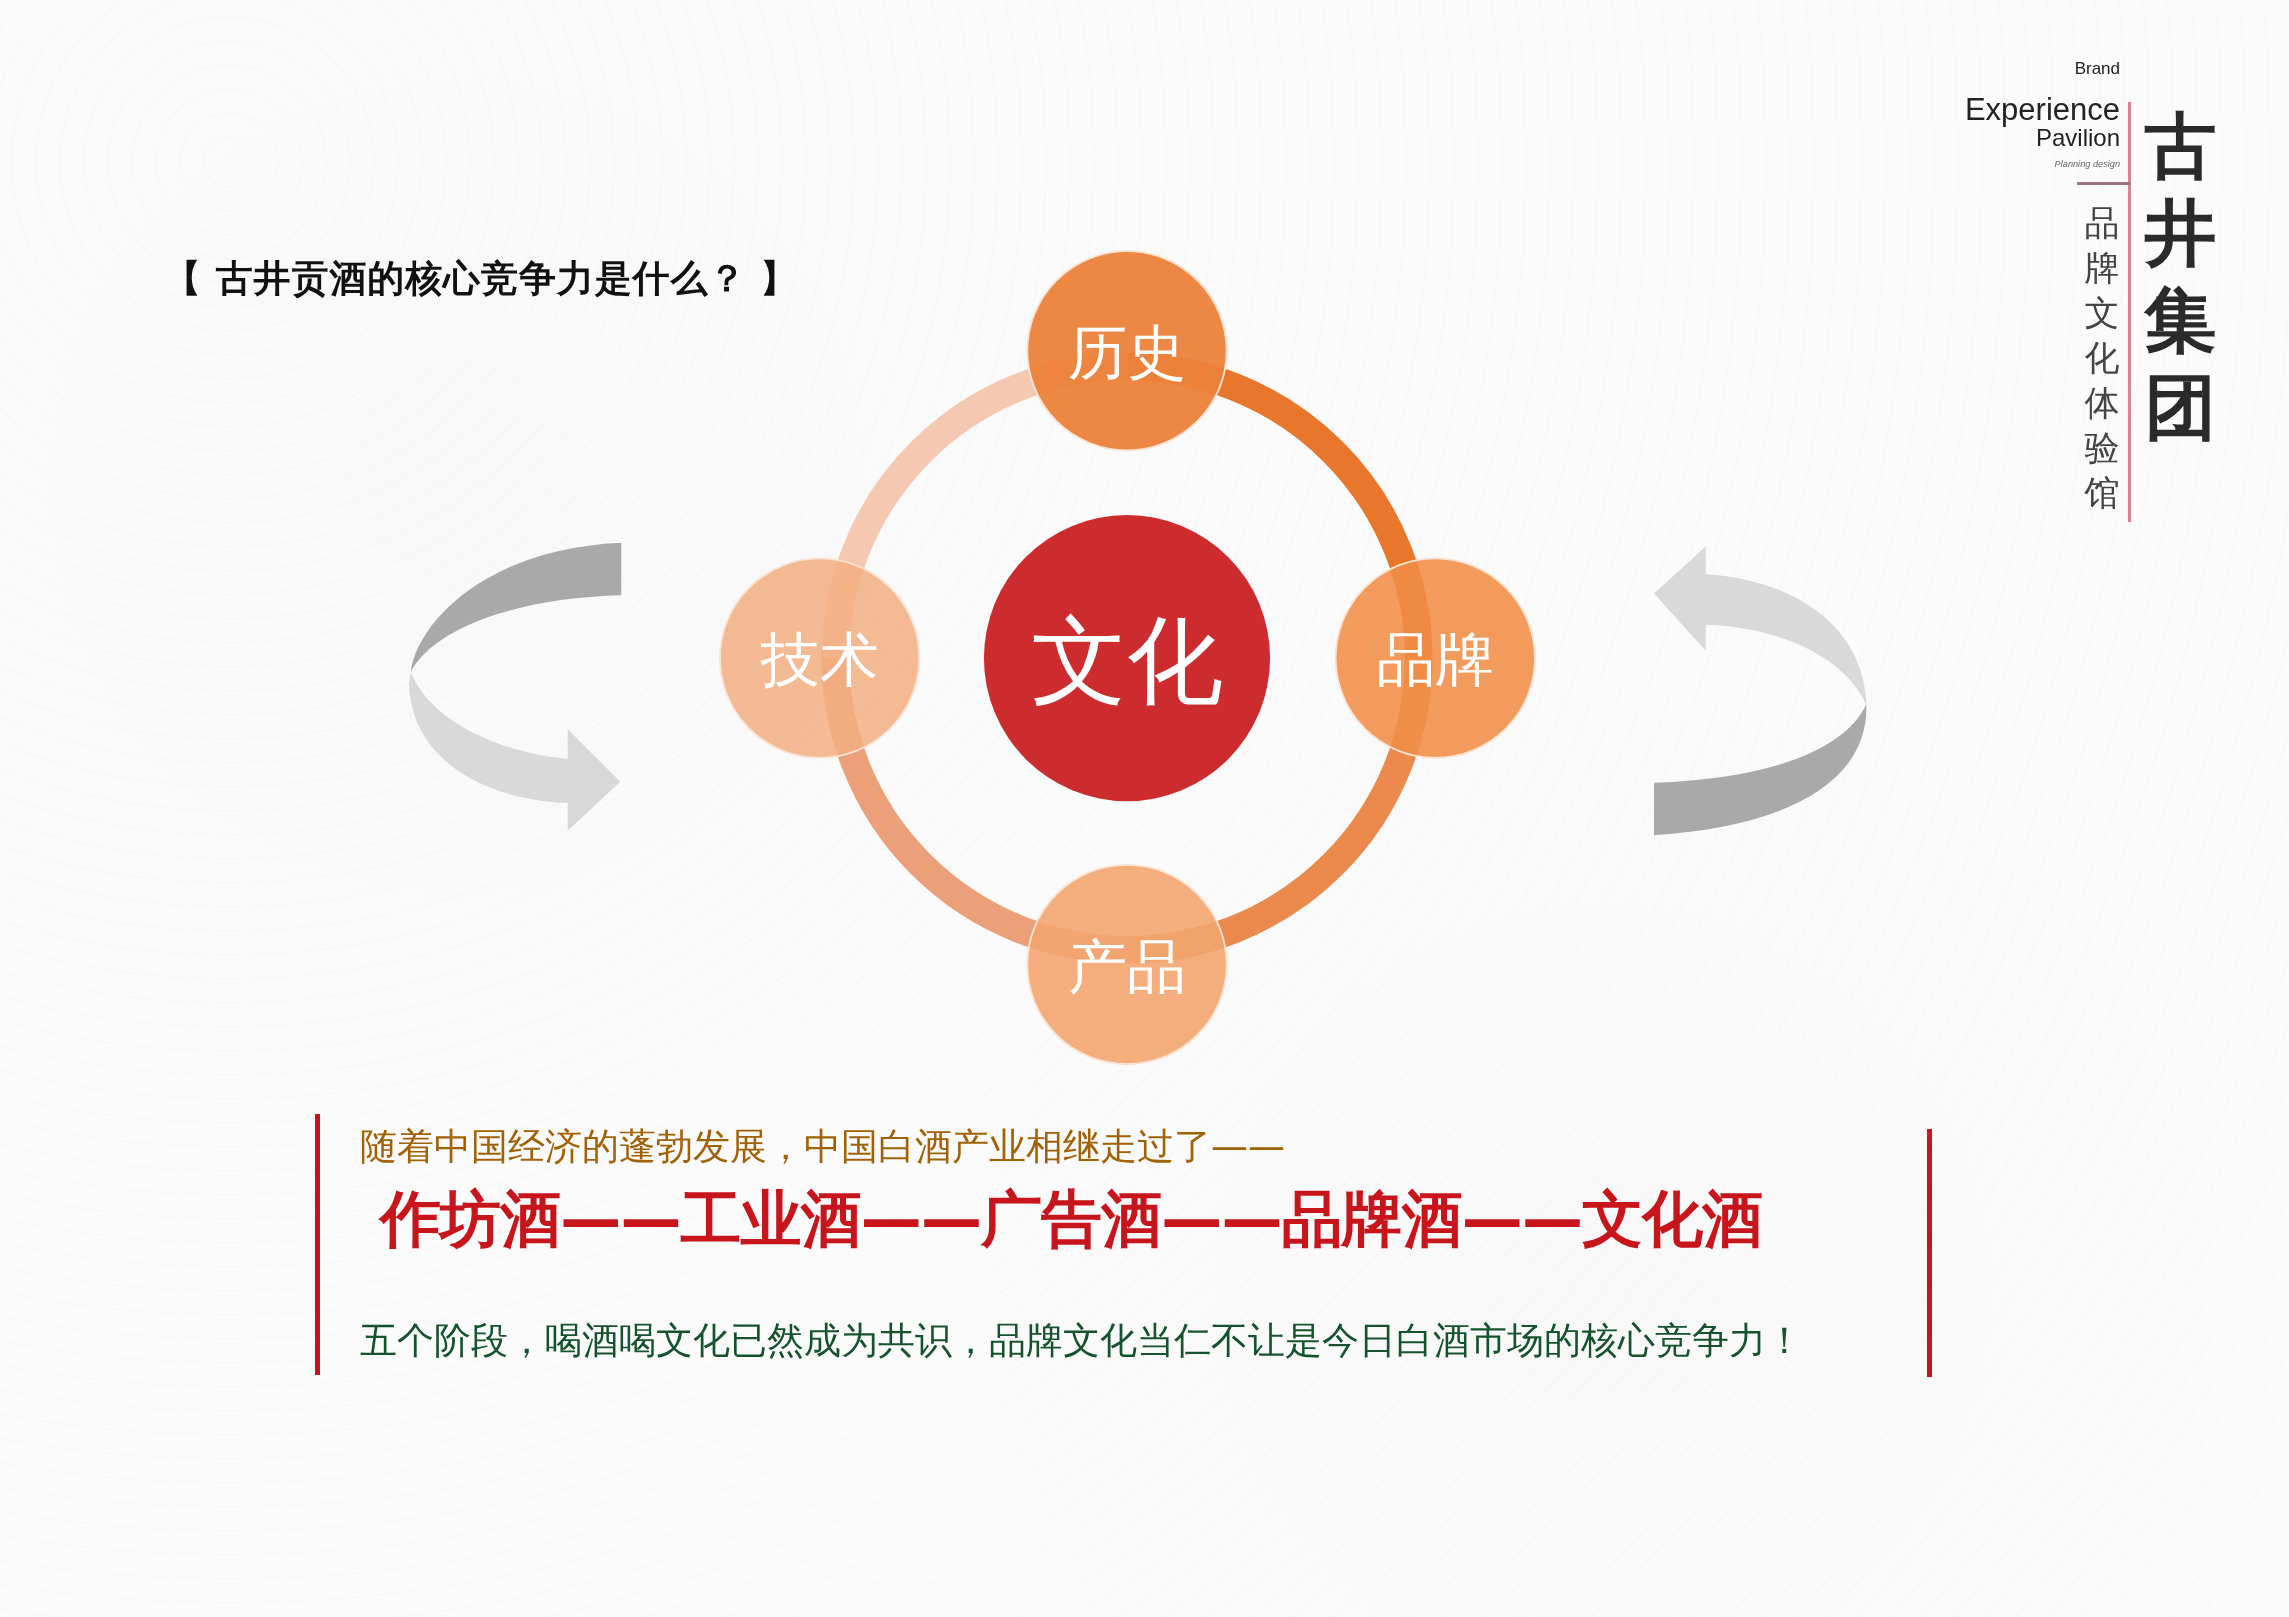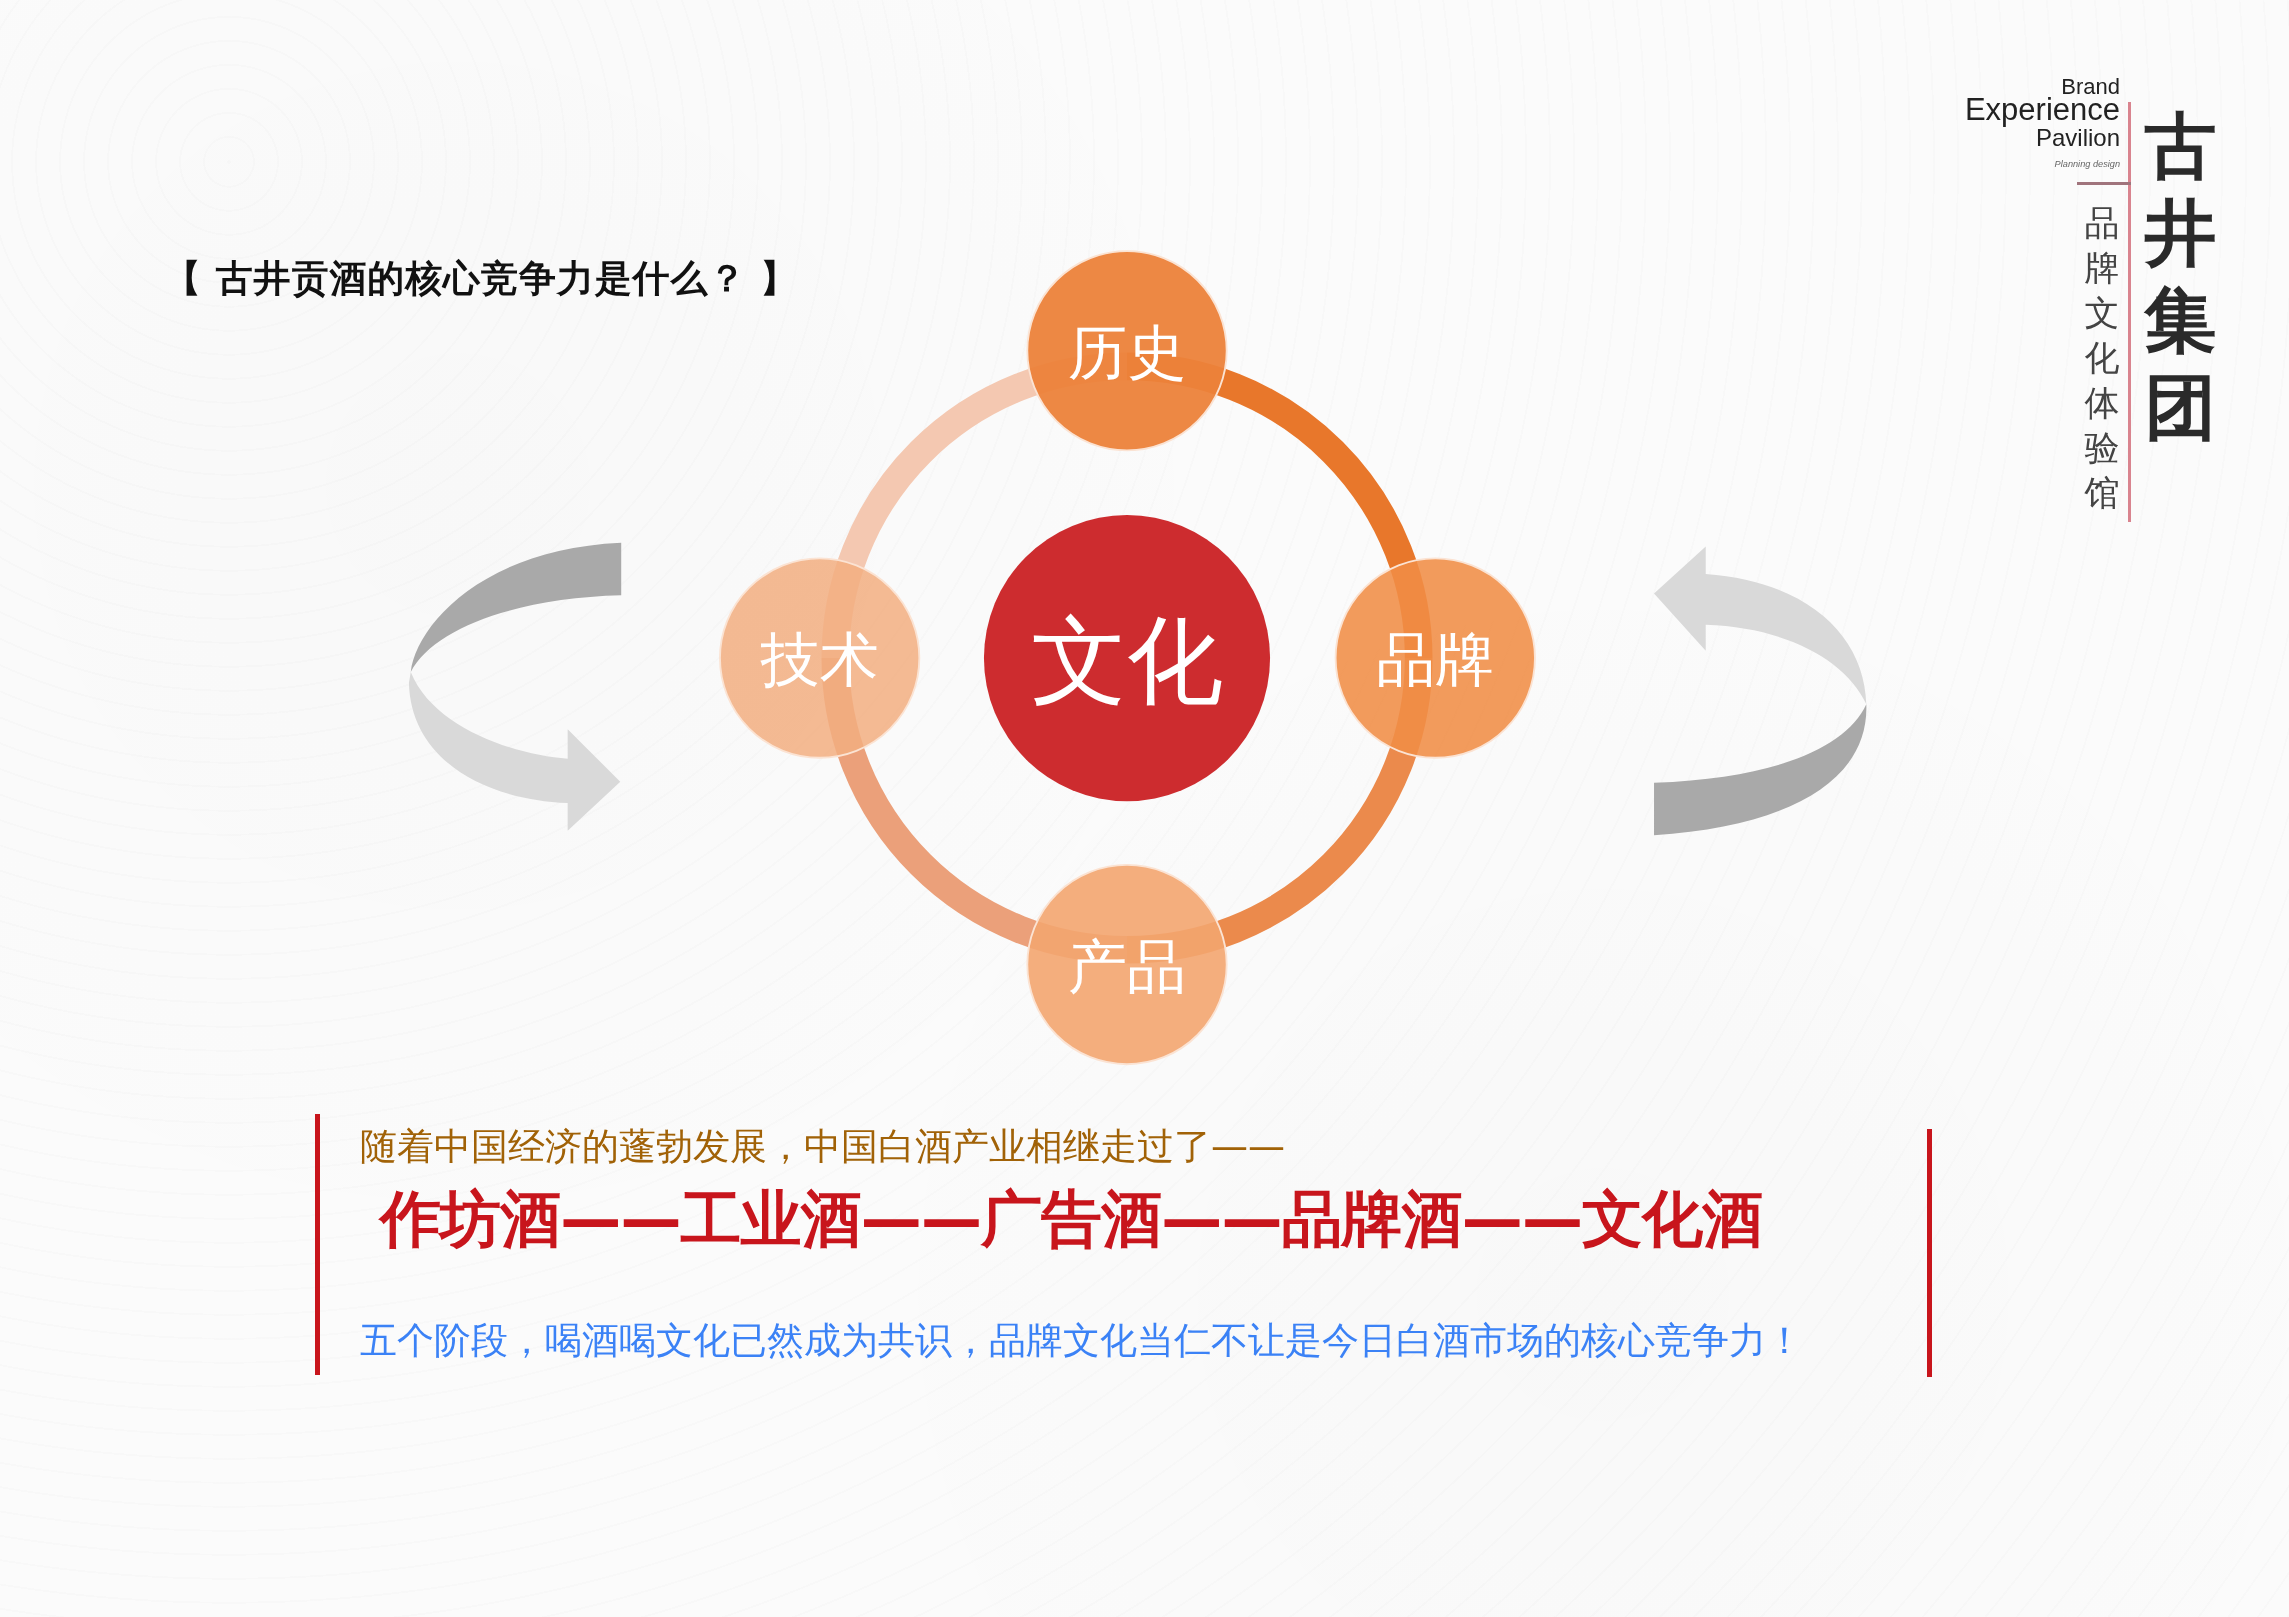--- a/index.html
+++ b/index.html
@@ -15,38 +15,38 @@
       radial-gradient(circle at 70% 80%, rgba(0,0,0,0.012) 0, transparent 40%),
       repeating-radial-gradient(circle at 10% 10%, rgba(0,0,0,0.012) 0 1.8px, transparent 1.8px 24px);
   }
   .heading {
     position:absolute; left:164px; top:260px;
     font-size:37px; font-weight:bold; color:#111; letter-spacing:0.9px;
     white-space:nowrap; line-height:1;
   }
   
   .logo-en { position:absolute; right:170px; text-align:right; color:#222; font-family:"Liberation Sans",sans-serif; line-height:1; }
-  .logo-brand { top:76px; font-size:22px; }
+  .logo-brand { top:60px; font-size:17px; }
   .logo-exp { top:94px; font-size:31px; }
   .logo-pav { top:126px; font-size:24px; }
   .logo-plan { top:160px; font-size:9.2px; color:#666;font-style:italic; }
   .logo-vline { position:absolute; left:2128px; top:102px; width:2.8px; height:420px; background:#d9848f; }
   .logo-hline { position:absolute; left:2077px; top:182px; width:54px; height:2.8px; background:#a0747c; }
   .logo-sub { position:absolute; left:2080px; top:201px; width:44px; display:flex; flex-direction:column; align-items:center; }
   .logo-sub span { font-size:35px; line-height:45px; color:#444; font-family:"DejaVu Sans",sans-serif; }
   .logo-main { position:absolute; left:2139px; top:102px; width:83px; display:flex; flex-direction:column; align-items:center; }
   .logo-main span { font-size:72px; line-height:87px; color:#2a2a2a; font-family:"DejaVu Serif",serif; font-weight:bold; }
 
   svg.diagram { position:absolute; left:0; top:0; }
   .node-label { fill:#fff; font-family:"DejaVu Sans",sans-serif; text-anchor:middle; dominant-baseline:central; }
 
   .bar { position:absolute; width:4.6px; background:#c8151c; }
   .line1 { position:absolute; left:360px; top:1128px; font-size:37px; color:#a16207; white-space:nowrap; line-height:1; }
   .line2 { position:absolute; left:380px; top:1188px; font-size:61px; color:#c8151c; font-weight:bold; white-space:nowrap; line-height:1; letter-spacing:-0.9px; }
-  .line3 { position:absolute; left:360px; top:1322px; font-size:37px; color:#3b82f6; white-space:nowrap; line-height:1; }
+  .line3 { position:absolute; left:360px; top:1322px; font-size:37px; color:#14532d; white-space:nowrap; line-height:1; }
 </style>
 </head>
 <body>
 
 <div class="bg-pattern"></div>
 
 <div class="heading">【 古井贡酒的核心竞争力是什么？ 】</div>
 
 <div class="logo-en logo-brand">Brand</div>
 <div class="logo-en logo-exp">Experience</div>

